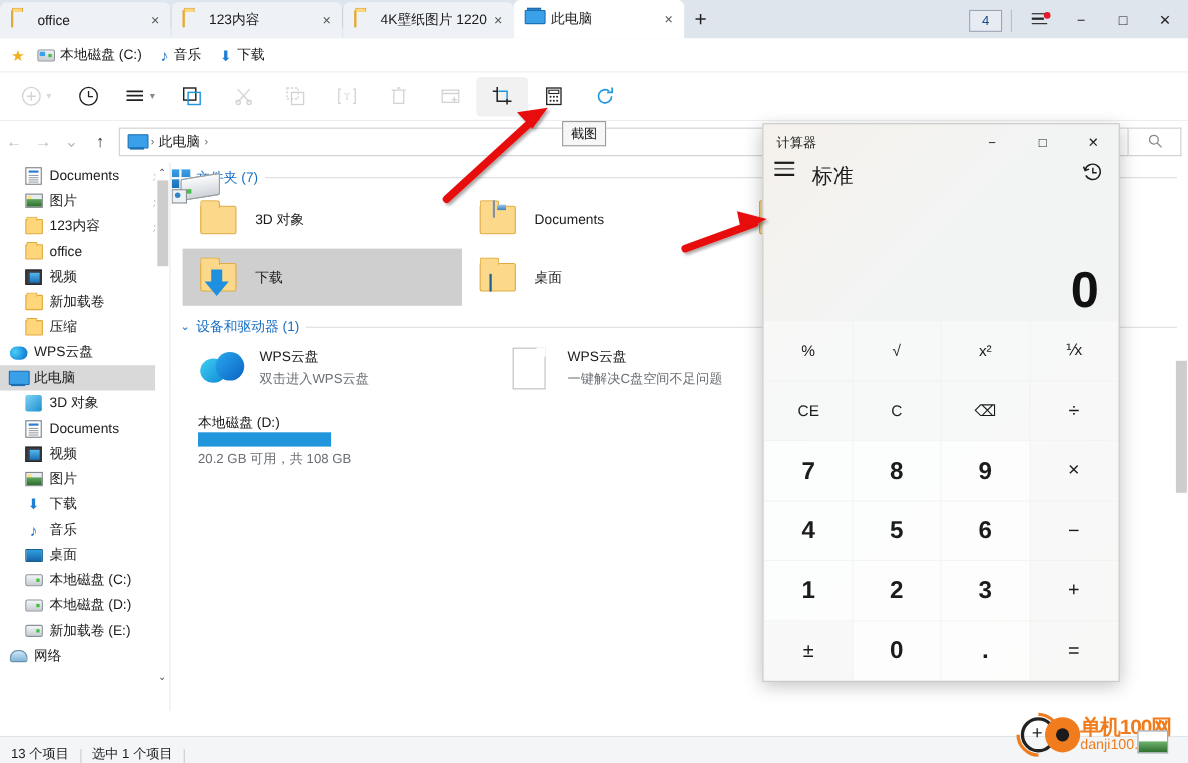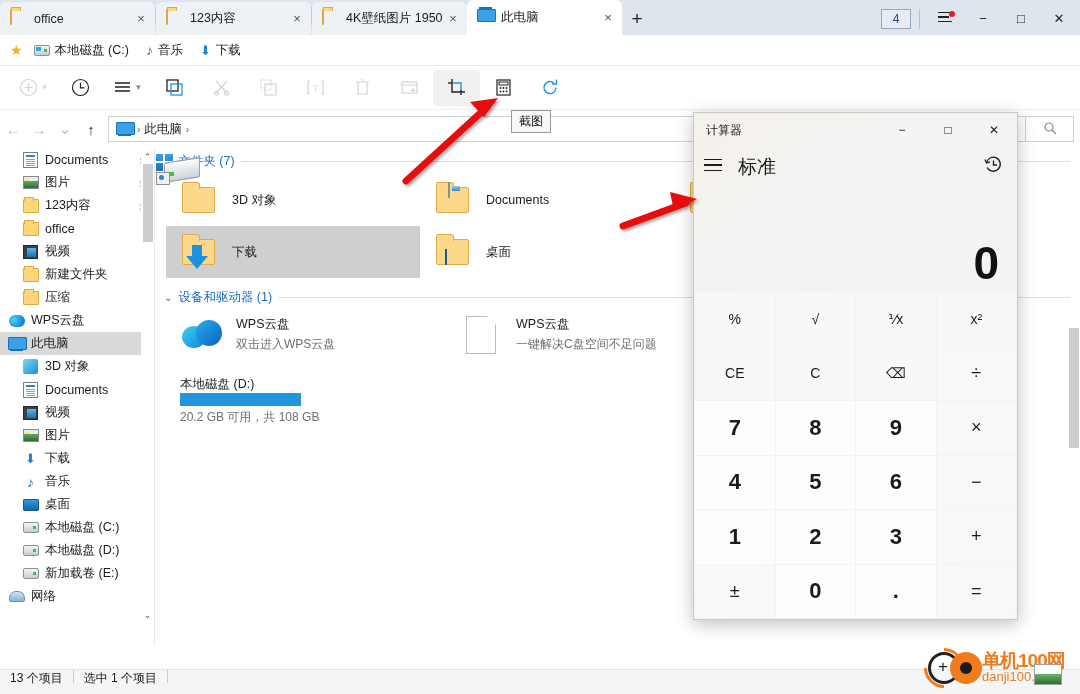--- a/index.html
+++ b/index.html
@@ -225,38 +225,38 @@
     background:#eef1f4;border:1px solid #8a8f95;}
   .ddrv .shareicon:after{content:'';position:absolute;left:2px;top:2px;width:5px;height:5px;
     border-radius:50%;background:#2e86c8;}
 
   .ctn-scroll{position:absolute;right:0;top:0;width:13px;height:498px;}
   .ctn-thumb{position:absolute;right:1px;top:180px;width:10px;height:120px;background:#cdcdcd;}
 
   
   .statusbar{
     position:absolute;left:0;bottom:0;width:1080px;height:25px;background:#f3f5f7;
-    border-top:1px solid #e2e5e8;display:flex;align-items:flex-start;padding-left:10px;
+    border-top:1px solid #e2e5e8;display:flex;align-items:flex-end;padding-left:10px;
     font-size:12px;color:#1b1b1b;gap:10px;
   }
   .st-sep{width:1px;height:13px;background:#c8ccd0;}
 
   
   .calc{
     position:absolute;left:693px;top:112px;width:325px;height:508px;
     background:#f3f3f0;border:1px solid #c9c9c6;
     box-shadow:0 4px 16px rgba(0,0,0,.25);
     display:flex;flex-direction:column;
     background-image:linear-gradient(135deg,#f5f1ec 0%,#f2f4f4 35%,#f3f3f1 100%);
   }
   .calc-title{height:34px;display:flex;align-items:center;padding-left:12px;flex:0 0 34px;}
   .calc-title-txt{font-size:12px;color:#1b1b1b;flex:1 1 auto;font-family:Liberation Mono, monospace;}
   .calc-wbtn{width:46px;height:32px;display:flex;align-items:center;justify-content:center;
     font-size:12px;color:#1b1b1b;}
-  .calc-hdr{height:40px;display:flex;align-items:center;padding:0 14px 0 10px;flex:0 0 40px;}
+  .calc-hdr{height:40px;display:flex;padding:0 14px 0 10px;flex:0 0 40px;}
   .hamb{width:18px;}
   .hamb i{display:block;height:1.6px;background:#1b1b1b;margin-bottom:4px;}
   .calc-mode{font-size:19px;margin-left:16px;flex:1 1 auto;color:#1b1b1b;}
   .hist-ico{font-size:17px;color:#1b1b1b;}
   .calc-display{flex:0 0 105px;display:flex;align-items:flex-end;justify-content:flex-end;
     padding:0 18px 6px 0;}
   .calc-value{font-size:46px;font-weight:600;color:#111;line-height:1;}
   .mem-row{flex:0 0 30px;display:flex;align-items:center;}
   .mem-btn{flex:1 1 0;text-align:center;font-size:12px;font-weight:bold;color:#1b1b1b;}
   .mem-btn.dis{color:#b3b3b3;}
@@ -302,21 +302,21 @@
   </div>
   <div class="tab-sep"></div>
   <div class="tab">
     <span class="tab-ico"><span class="folder-ico" style="margin-top:2px"></span></span>
     <span class="tab-label">123内容</span>
     <span class="tab-close">×</span>
   </div>
   <div class="tab-sep"></div>
   <div class="tab">
     <span class="tab-ico"><span class="folder-ico" style="margin-top:2px"></span></span>
-    <span class="tab-label">4K壁纸图片 1950</span>
+    <span class="tab-label">4K壁纸图片 1220</span>
     <span class="tab-close">×</span>
   </div>
   <div class="tab active">
     <span class="tab-ico"><span class="pc-ico" style="margin-top:2px"></span></span>
     <span class="tab-label">此电脑</span>
     <span class="tab-close">×</span>
   </div>
   <div class="newtab">+</div>
   <div class="tabbar-spacer"></div>
   <div class="win-ctrls">
@@ -513,21 +513,21 @@
       <div class="sb-row" style="padding-left: 22px;">
         <span class="sb-ico">
           <span class="ic-vid"></span>
         </span>
         <span class="sb-txt">视频</span>
       </div>
       <div class="sb-row" style="padding-left: 22px;">
         <span class="sb-ico">
           <span class="folder-ico"></span>
         </span>
-        <span class="sb-txt">新建文件夹</span>
+        <span class="sb-txt">新加载卷</span>
       </div>
       <div class="sb-row" style="padding-left: 22px;">
         <span class="sb-ico">
           <span class="folder-ico"></span>
         </span>
         <span class="sb-txt">压缩</span>
       </div>
       <div class="sb-row" style="padding-left: 8px;">
         <span class="sb-ico">
           <span class="ic-cloud"></span>
@@ -750,22 +750,22 @@
           <path d="M9.5 5.5v4.5h3.5" stroke="#1b1b1b" stroke-width="1.3" fill="none"></path>
         </svg>
     </span>
   </div>
   <div class="calc-display">
     <span class="calc-value">0</span>
   </div>
   <div class="keys" id="calc-keys">
       <div class="key fn">%</div>
       <div class="key fn">√</div>
+      <div class="key fn">x²</div>
       <div class="key fn">⅟x</div>
-      <div class="key fn">x²</div>
       <div class="key fn">CE</div>
       <div class="key fn">C</div>
       <div class="key fn">⌫</div>
       <div class="key op">÷</div>
       <div class="key num">7</div>
       <div class="key num">8</div>
       <div class="key num">9</div>
       <div class="key op">×</div>
       <div class="key num">4</div>
       <div class="key num">5</div>

